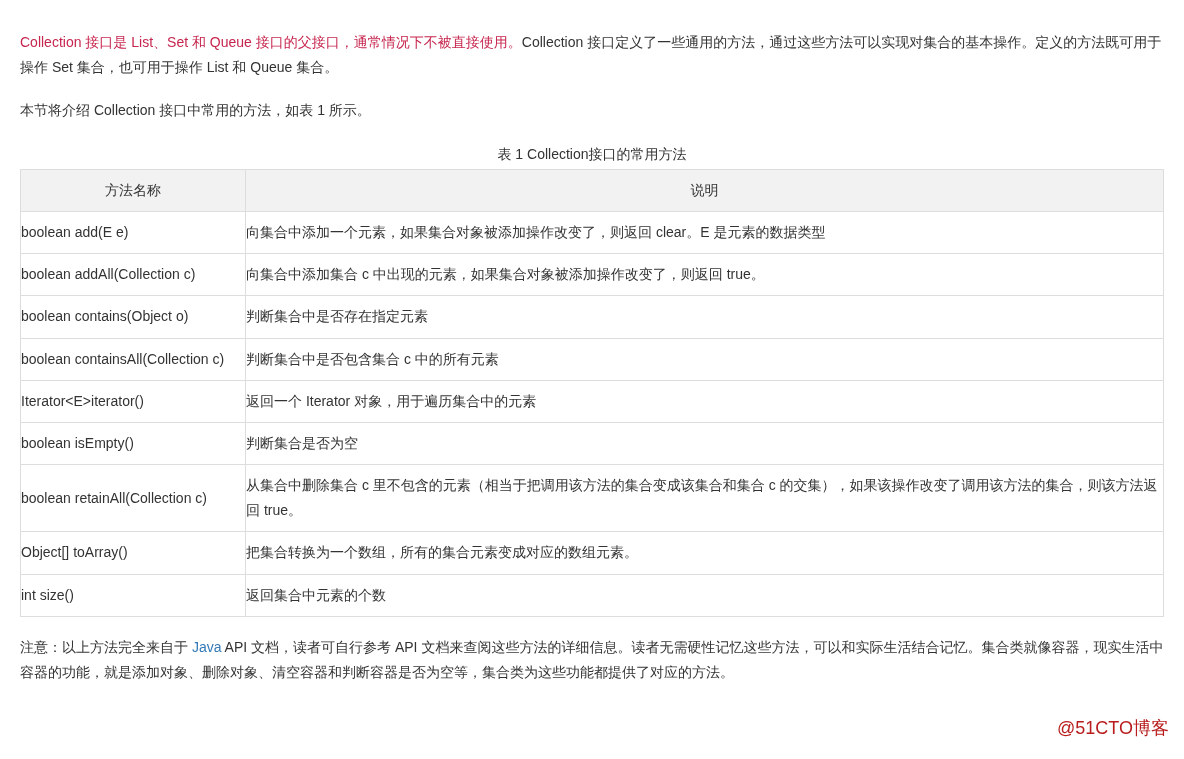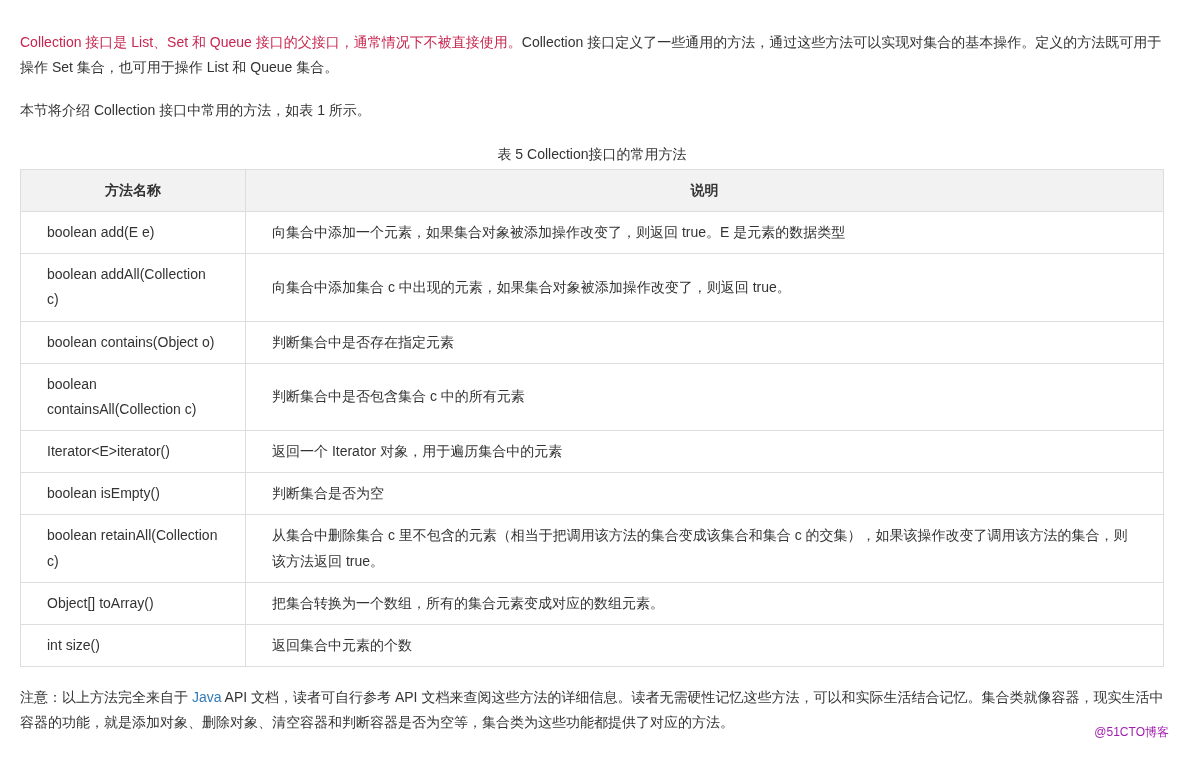--- a/index.html
+++ b/index.html
@@ -33,65 +33,65 @@
     }
     table {
       width: 100%;
       border-collapse: collapse;
       border: 1px solid #ddd;
     }
     th {
       background-color: #f2f2f2;
       border: 1px solid #ddd;
       padding: 8px 10px;
-      font-weight: bold;
+      font-weight: normal;
       text-align: center;
     }
     td {
       border: 1px solid #ddd;
-      padding: 8px 26px;
+      padding: 8px 0;
       vertical-align: middle;
     }
     td.method-name {
       width: 225px;
     }
     .note {
       margin-top: 18px;
     }
     .watermark {
       position: fixed;
       bottom: 15px;
       right: 15px;
-      color: #a21caf;
-      font-size: 12px;
+      color: #b91c1c;
+      font-size: 18px;
       pointer-events: none;
     }
   </style>
 </head>
 <body>
 
 <p class="intro-text">
   <span class="highlight-red">Collection 接口是 List、Set 和 Queue 接口的父接口，通常情况下不被直接使用。</span><span>Collection 接口定义了一些通用的方法，通过这些方法可以实现对集合的基本操作。定义的方法既可用于操作 Set 集合，也可用于操作 List 和 Queue 集合。</span>
 </p>
 
 <p class="intro-text">本节将介绍 Collection 接口中常用的方法，如表 1 所示。</p>
 
-<div class="table-caption">表 5 Collection接口的常用方法</div>
+<div class="table-caption">表 1 Collection接口的常用方法</div>
 
 <table>
   <thead>
     <tr>
       <th>方法名称</th>
       <th>说明</th>
     </tr>
   </thead>
   <tbody>
   <tr>
         <td class="method-name">boolean add(E e)</td>
-        <td>向集合中添加一个元素，如果集合对象被添加操作改变了，则返回 true。E 是元素的数据类型</td>
+        <td>向集合中添加一个元素，如果集合对象被添加操作改变了，则返回 clear。E 是元素的数据类型</td>
       </tr>
       <tr>
         <td class="method-name">boolean addAll(Collection c)</td>
         <td>向集合中添加集合 c 中出现的元素，如果集合对象被添加操作改变了，则返回 true。</td>
       </tr>
       <tr>
         <td class="method-name">boolean contains(Object o)</td>
         <td>判断集合中是否存在指定元素</td>
       </tr>
       <tr>

